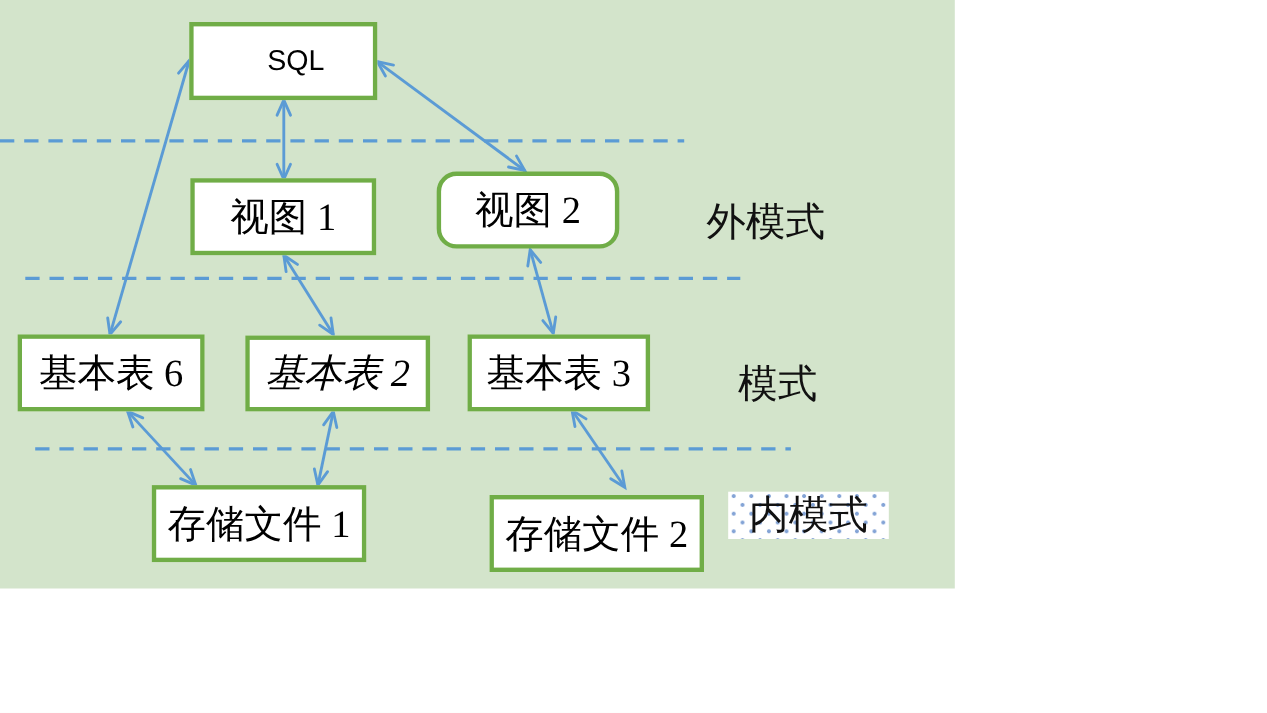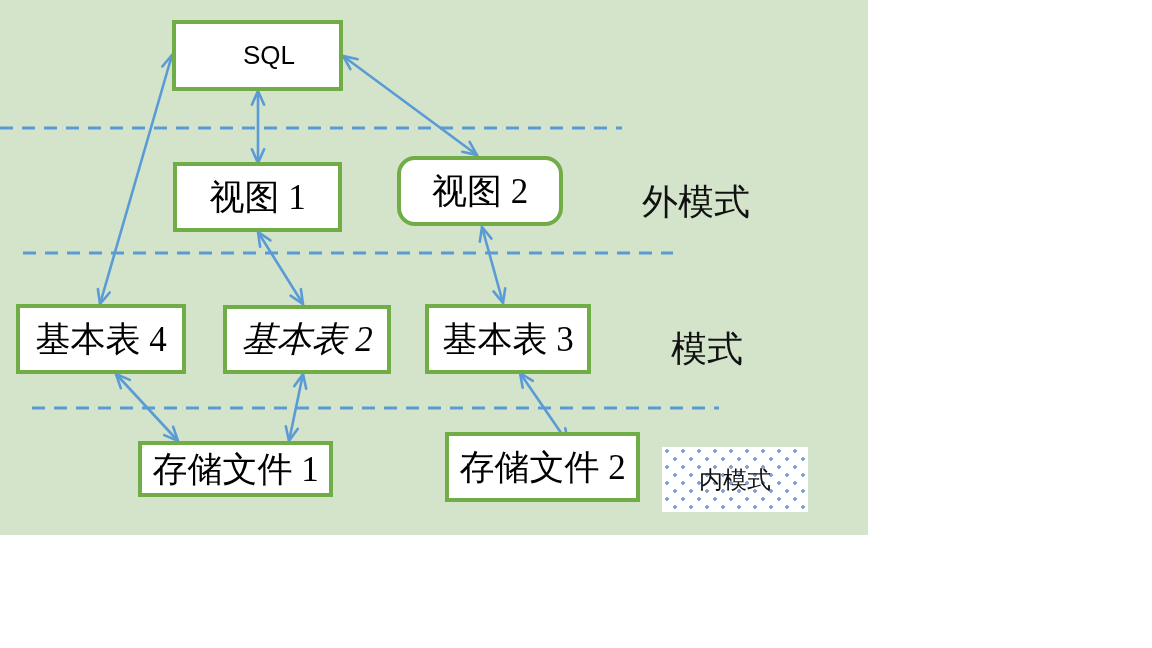--- a/index.html
+++ b/index.html
@@ -28,41 +28,41 @@
     font-size:35px;
     white-space:nowrap;
   }
   .node-sql{left:172px;top:20px;width:171px;height:71px;
     font-family:"Liberation Sans","DejaVu Sans",sans-serif;font-size:26px;padding-left:23px;}
   .node-view1{left:173px;top:162px;width:169px;height:70px;}
   .node-view2{left:397px;top:156px;width:166px;height:70px;border-radius:18px;}
   .node-table1{left:16px;top:304px;width:170px;height:70px;}
   .node-table2{left:223px;top:305px;width:168px;height:69px;font-style:italic;}
   .node-table3{left:425px;top:304px;width:166px;height:70px;}
-  .node-file1{left:138px;top:441px;width:195px;height:56px;}
-  .node-file2{left:445px;top:432px;width:195px;height:70px;}
+  .node-file1{left:138px;top:441px;width:195px;height:70px;}
+  .node-file2{left:445px;top:450px;width:195px;height:70px;}
   .layer-label{
     position:absolute;
     color:#111;
     font-size:36px;
     white-space:nowrap;
   }
   .label-external{left:642px;top:178px;}
   .label-conceptual{left:671px;top:325px;}
   .dotted-box{
     position:absolute;
-    left:662px;top:447px;width:146px;height:65px;
+    left:662px;top:447px;width:146px;height:43px;
     background-color:#ffffff;
     background-image:
       radial-gradient(circle,#84a4d6 1.6px, rgba(0,0,0,0) 2px),
       radial-gradient(circle,#84a4d6 1.6px, rgba(0,0,0,0) 2px);
     background-size:16px 16px;
     background-position:5px 4px,13px 12px;
     display:flex;align-items:center;justify-content:center;
-    font-size:24px;color:#111;
+    font-size:36px;color:#111;
     white-space:nowrap;
   }
 </style>
 </head>
 <body>
 
 <div id="stage">
   <div id="canvas-bg"></div>
 
   <svg class="connector-layer" width="1152" height="648">
@@ -114,21 +114,21 @@
   <div class="node node-sql">
     <span>SQL</span>
   </div>
   <div class="node node-view1">
     <span>视图 1</span>
   </div>
   <div class="node node-view2">
     <span>视图 2</span>
   </div>
   <div class="node node-table1">
-    <span>基本表 4</span>
+    <span>基本表 6</span>
   </div>
   <div class="node node-table2">
     <span>基本表 2</span>
   </div>
   <div class="node node-table3">
     <span>基本表 3</span>
   </div>
   <div class="node node-file1">
     <span>存储文件 1</span>
   </div>

